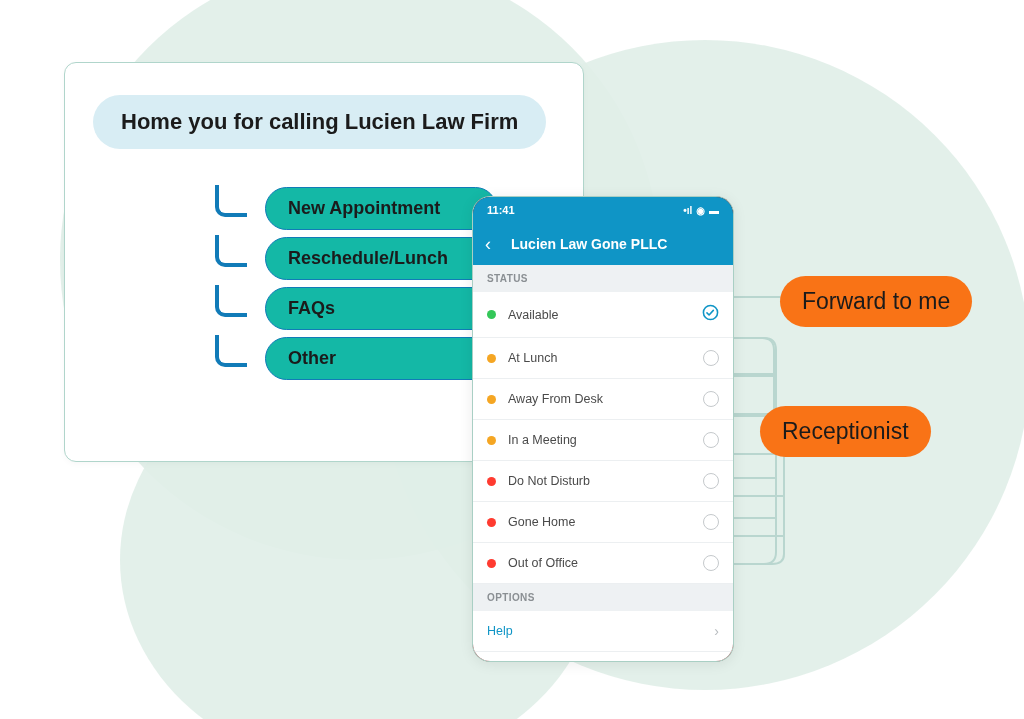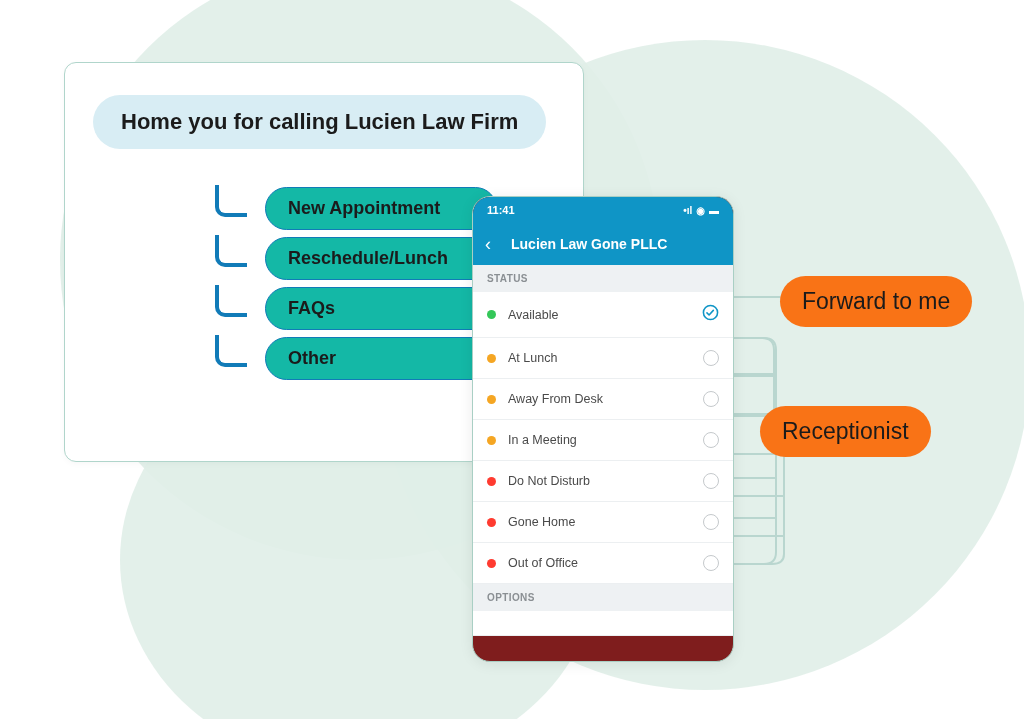--- a/index.html
+++ b/index.html
@@ -184,20 +184,24 @@
       <div class="row-left">
         <span class="status-dot dot-red"></span>
         <span>Out of Office</span>
       </div>
       <span class="radio-empty"></span>
     </div>
 
     <div class="section-hdr">OPTIONS</div>
 
     <div class="row option-row">
+      <span class="label">Help</span>
+      <span class="chev">›</span>
+    </div>
+    <div class="row option-row">
       
       
     </div>
   </div>
 
   <svg class="conn" style="top:290px; left:734px;" width="50" height="14">
     <line x1="0" y1="7" x2="46" y2="7" stroke="#b9d6cf" stroke-width="2"></line>
   </svg>
 
   <svg class="conn" style="top:330px; left:734px;" width="70" height="240">

